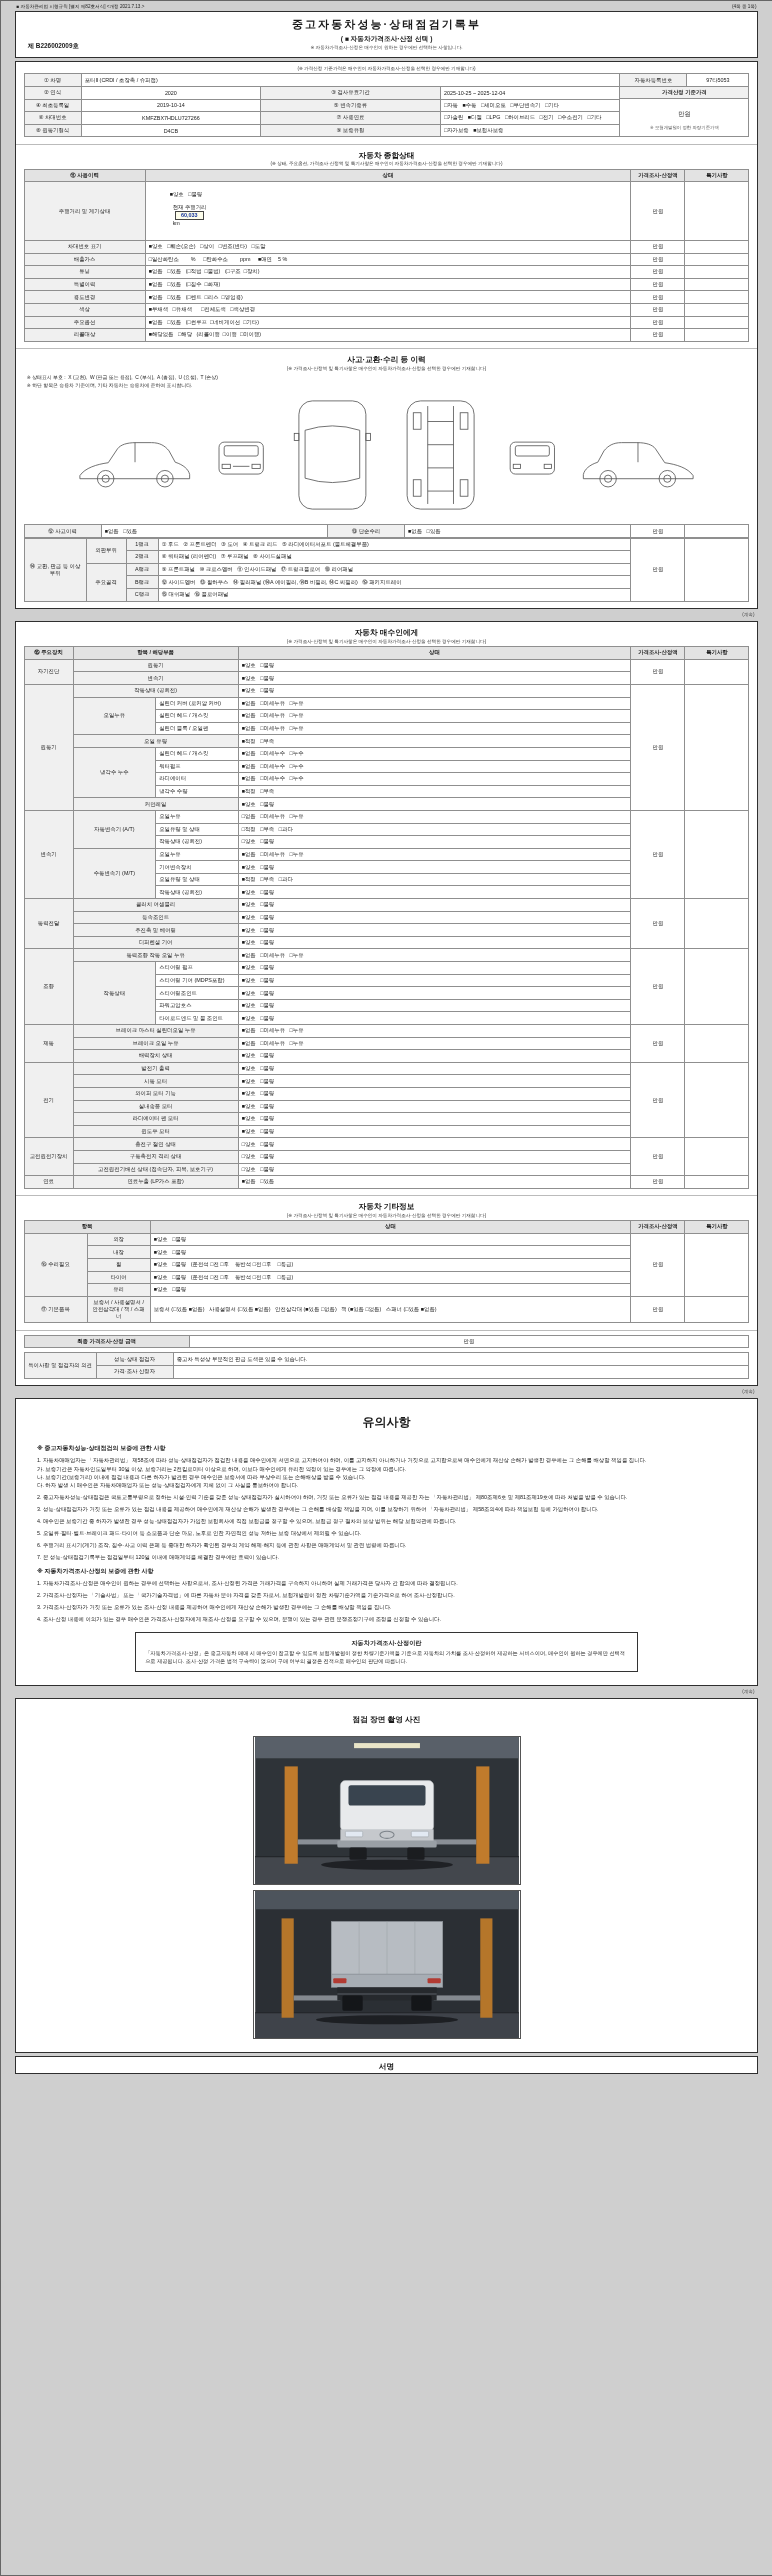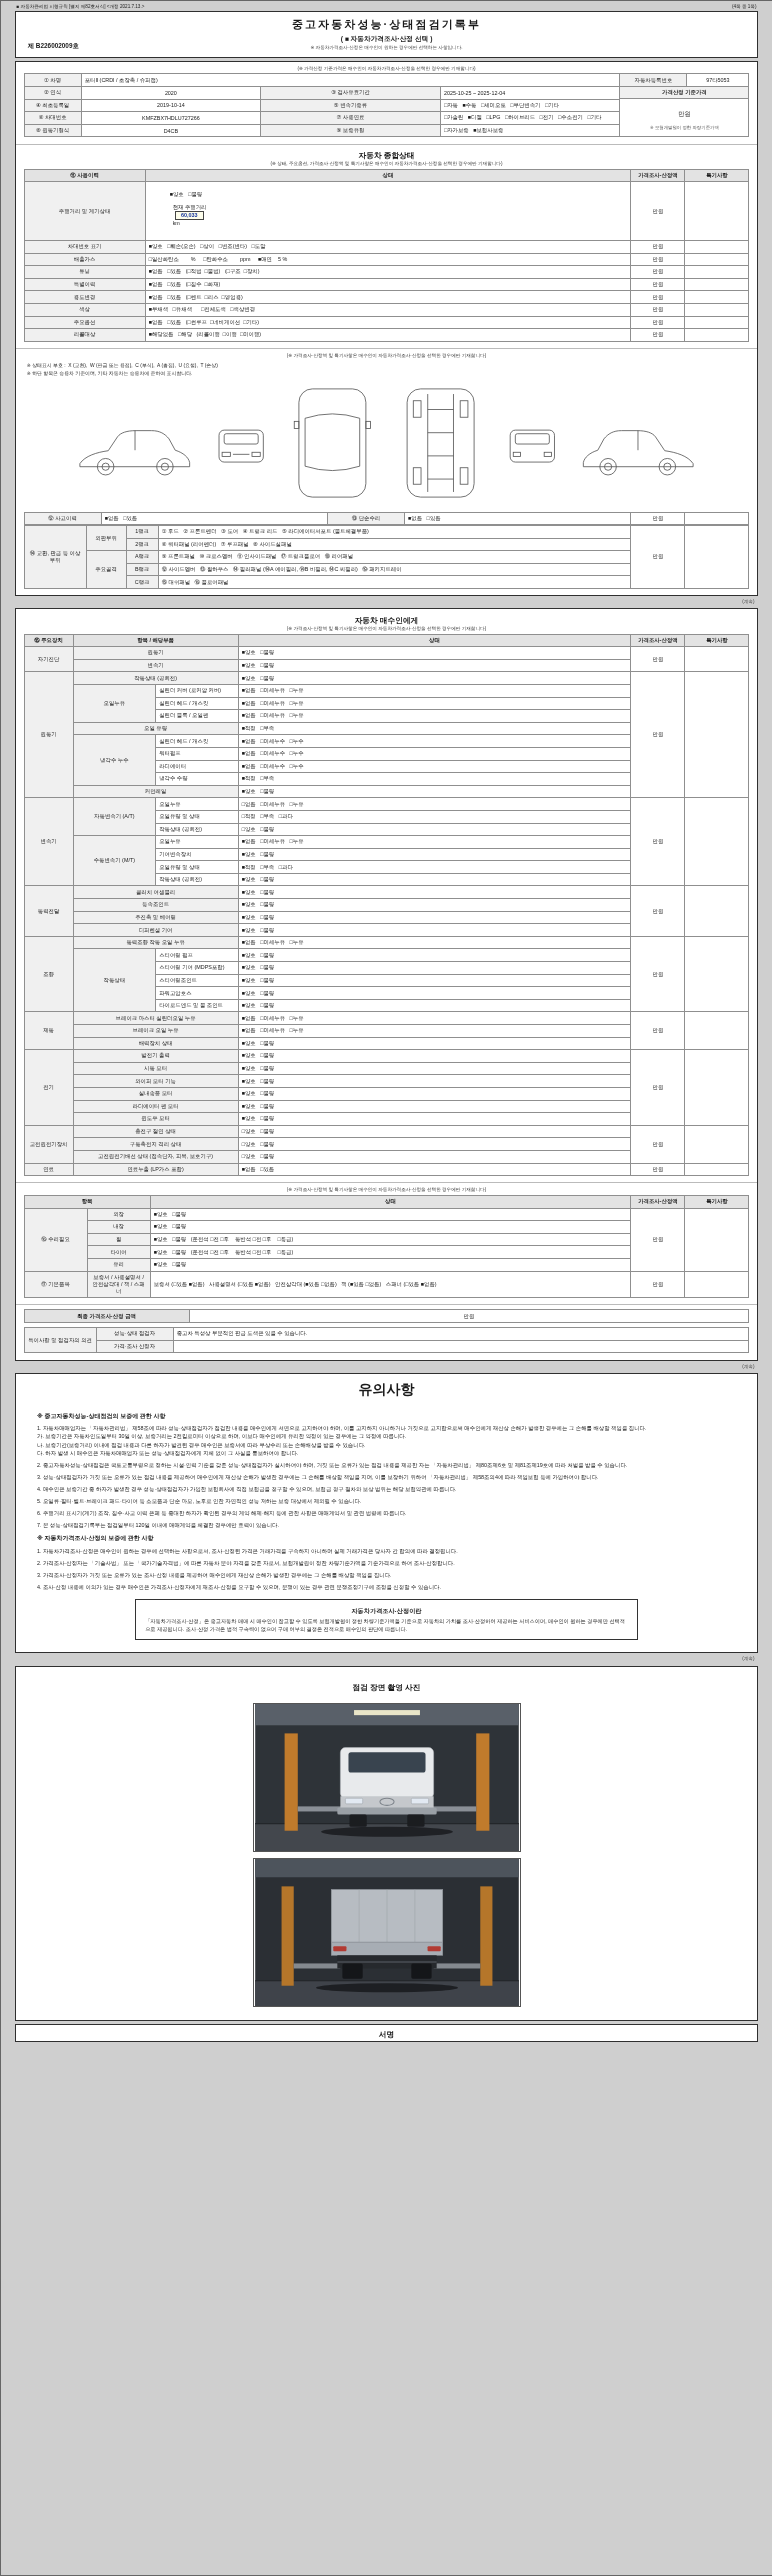--- a/index.html
+++ b/index.html
@@ -196,20 +196,21 @@
               <td class="lbl">리콜대상</td>
               <td class="st">■해당없음   □해당   (리콜이행  □이행  □미이행)</td>
               <td class="price-cell">만원</td>
               <td></td>
             </tr>
           </tbody>
       </table>
     </div>
 
     <div class="sub">
+      <div class="sub-title">사고·교환·수리 등 이력</div>
       <div class="sub-note">(※ 가격조사·산정액 및 특기사항은 매수인이 자동차가격조사·산정을 선택한 경우에만 기재합니다)</div>
       <div class="legend-line">※ 상태표시 부호 :  X (교환),  W (판금 또는 용접),  C (부식),  A (흠집),  U (요철),  T (손상)</div>
       <div class="legend-line">※ 하단 항목은 승용차 기준이며, 기타 자동차는 승용차에 준하여 표시합니다.</div>
 
       <div class="diagram-wrap">
         <svg width="639" height="124" viewBox="0 0 1240 240">
 
           <g stroke="#555" fill="none" stroke-width="1.6">
             <path d="M25,160 C35,145 58,138 80,135 L98,108 C104,100 116,96 134,96 L164,96 C180,96 190,102 198,112 L210,134 C226,139 236,148 238,158 L238,166 L25,166 Z"></path>
             <circle cx="75" cy="166" r="16"></circle>
@@ -673,20 +674,21 @@
 
               <td class="st">■없음   □있음</td>
               <td class="price-cell" style="width:54px" rowspan="1">만원</td>
               <td style="width:64px" rowspan="1"></td>
             </tr>
           </tbody>
       </table>
     </div>
 
     <div class="sub">
+      <div class="sub-title">자동차 기타정보</div>
       <div class="sub-note">(※ 가격조사·산정액 및 특기사항은 매수인이 자동차가격조사·산정을 선택한 경우에만 기재합니다)</div>
       <table class="form">
         <tbody>
             <tr>
           <td class="hdr" colspan="2" style="width:126px">항목</td>
           <td class="hdr">상태</td>
           <td class="hdr" style="width:54px">가격조사·산정액</td>
           <td class="hdr" style="width:64px">특기사항</td>
         </tr>
         </tbody>
@@ -759,21 +761,21 @@
           <td class="lbl">가격·조사 산정자</td>
           <td></td>
         </tr>
       </tbody>
         </table>
     </div>
   </div>
   <div class="cont-mark">(계속)</div>
 
   <div class="sec">
-    <div class="sub-title" style="padding-top:7px;font-size:14px">유의사항</div>
+    <div class="sub-title" style="padding-top:15px;font-size:12px">유의사항</div>
     <div class="notice-body">
       <div class="n-sec-title">※ 중고자동차성능·상태점검의 보증에 관한 사항</div>
       <div>
 
           <div class="n-item">1. 자동차매매업자는 「자동차관리법」 제58조에 따라 성능·상태점검자가 점검한 내용을 매수인에게 서면으로 고지하여야 하며, 이를 고지하지 아니하거나 거짓으로 고지함으로써 매수인에게 재산상 손해가 발생한 경우에는 그 손해를 배상할 책임을 집니다.
     가. 보증기간은 자동차인도일부터 30일 이상, 보증거리는 2천킬로미터 이상으로 하며, 이보다 매수인에게 유리한 약정이 있는 경우에는 그 약정에 따릅니다.
     나. 보증기간(보증거리) 이내에 점검 내용과 다른 하자가 발견된 경우 매수인은 보증서에 따라 무상수리 또는 손해배상을 받을 수 있습니다.
     다. 하자 발생 시 매수인은 자동차매매업자 또는 성능·상태점검자에게 지체 없이 그 사실을 통보하여야 합니다.</div>
 
           <div class="n-item">2. 중고자동차성능·상태점검은 국토교통부령으로 정하는 시설·인력 기준을 갖춘 성능·상태점검자가 실시하여야 하며, 거짓 또는 오류가 있는 점검 내용을 제공한 자는 「자동차관리법」 제80조제6호 및 제81조제19호에 따라 처벌을 받을 수 있습니다.</div>

